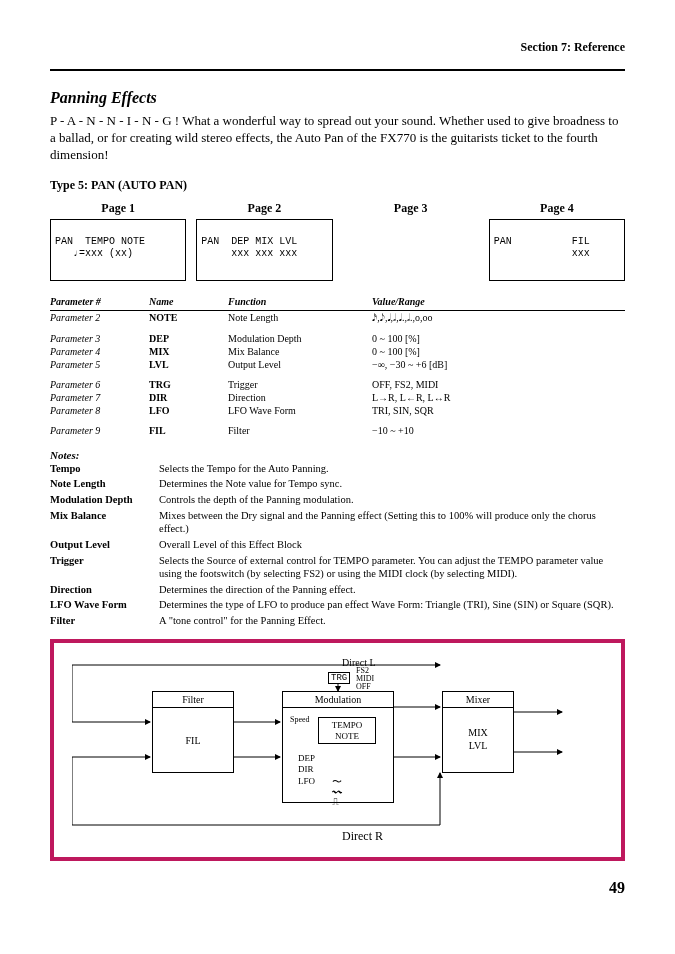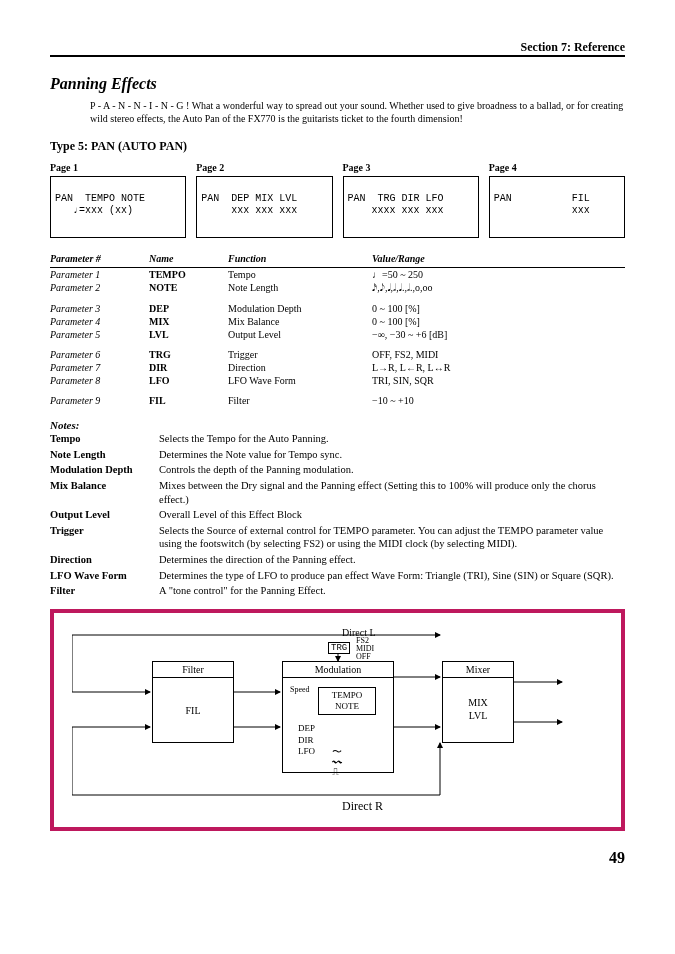--- a/index.html
+++ b/index.html
@@ -9,51 +9,51 @@
     color: #000;
     margin: 0;
     padding: 40px 50px 30px 50px;
     width: 575px;
   }
   .section-header {
     text-align: right;
     font-weight: bold;
     font-size: 12px;
     border-bottom: 2px solid #000;
-    padding-bottom: 0;
+    padding-bottom: 14px;
     margin-bottom: 18px;
   }
   h1.title {
     font-style: italic;
     font-weight: bold;
     font-size: 16px;
     margin: 9px 0 6px 0;
   }
   .intro {
-    margin-left: 40px;
     line-height: 1.3;
-    font-size: 10px;
+    font-size: 13px;
   }
   h2.type {
     font-weight: bold;
     font-size: 12px;
     margin: 14px 0 8px 0;
   }
   .pages-row {
     display: flex;
     justify-content: space-between;
     gap: 10px;
   }
   .page-block {
     flex: 1;
   }
   .page-label {
-    font-size: 10px;
+    font-size: 12px;
     font-weight: bold;
     margin-bottom: 3px;
+    text-align: center;
   }
   .lcd {
     border: 1px solid #000;
     font-family: 'Courier New', monospace;
     font-size: 10px;
     padding: 16px 4px;
     height: 28px;
     line-height: 1.2;
     white-space: pre;
     overflow: hidden;
@@ -185,47 +185,39 @@
     <div class="lcd"><span>PAN  TEMPO NOTE</span>
 <span>   ♩=xxx (xx)</span></div>
   </div>
   <div class="page-block">
     <div class="page-label">Page 2</div>
     <div class="lcd"><span>PAN  DEP MIX LVL</span>
 <span>     xxx xxx xxx</span></div>
   </div>
   <div class="page-block">
     <div class="page-label">Page 3</div>
-    <div class="lcd"><span>PAN  TRG DIR LFO</span>
-<span>    xxxx xxx xxx</span></div>
   </div>
   <div class="page-block">
     <div class="page-label">Page 4</div>
     <div class="lcd"><span>PAN          FIL</span>
 <span>             xxx</span></div>
   </div>
 </div>
 
 <table class="params">
   <thead>
     <tr>
       <th>Parameter #</th>
       <th>Name</th>
       <th>Function</th>
       <th>Value/Range</th>
     </tr>
   </thead>
   <tbody id="param-body">
       <tr>
-        <td class="pn">Parameter 1</td>
-        <td class="nm">TEMPO</td>
-        <td class="fn">Tempo</td>
-        <td>♩=50 ~ 250</td>
-      </tr>
-      <tr>
         <td class="pn">Parameter 2</td>
         <td class="nm">NOTE</td>
         <td class="fn">Note Length</td>
         <td>𝅘𝅥𝅯,𝅘𝅥𝅮,𝅘𝅥,𝅗𝅥,𝅘𝅥.,𝅗𝅥.,o,oo</td>
       </tr>
       <tr class="group-gap">
         <td class="pn">Parameter 3</td>
         <td class="nm">DEP</td>
         <td class="fn">Modulation Depth</td>
         <td>0 ~ 100 [%]</td>

